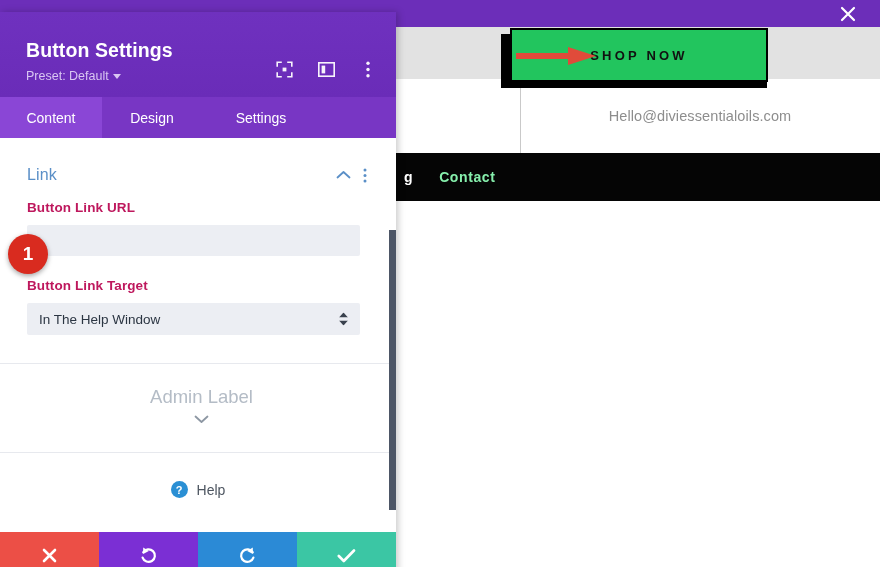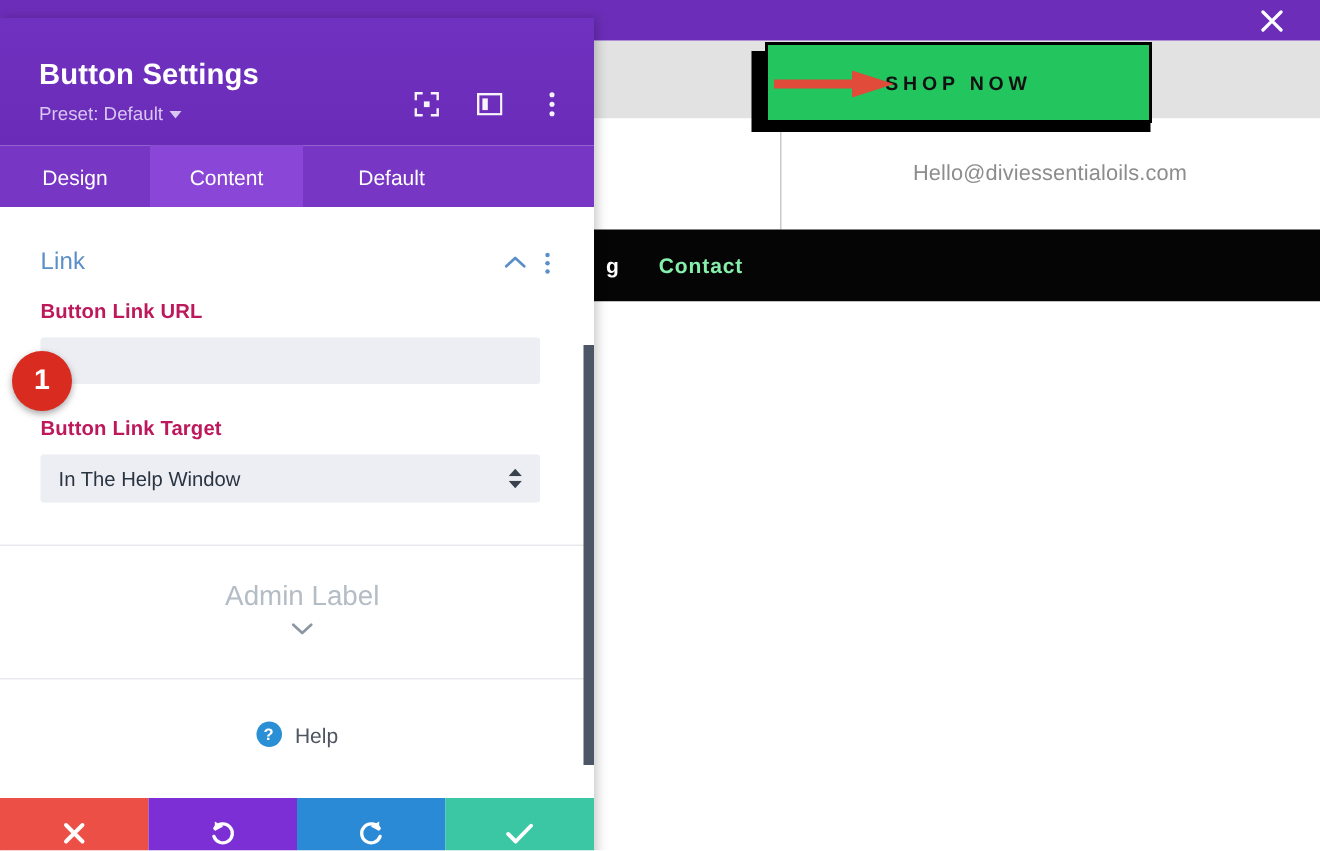--- a/index.html
+++ b/index.html
@@ -268,23 +268,23 @@
           <svg width="4" height="17" viewBox="0 0 4 17" aria-hidden="true">
             <circle cx="2" cy="2.2" r="1.7" fill="#ffffff"></circle>
             <circle cx="2" cy="8.5" r="1.7" fill="#ffffff"></circle>
             <circle cx="2" cy="14.8" r="1.7" fill="#ffffff"></circle>
           </svg>
         </span>
       </div>
     </div>
 
     <div id="panel-tabs">
+      <div class="tab content-tab">Content</div>
       <div class="tab design-tab">Design</div>
-      <div class="tab content-tab">Content</div>
-      <div class="tab advanced-tab">Default</div>
+      <div class="tab advanced-tab">Settings</div>
     </div>
 
     <div id="panel-body">
 
       <div id="section-link-head">
         <span id="section-link-title">Link</span>
         <span class="sect-icon">
           <svg width="15" height="10" viewBox="0 0 15 10" aria-hidden="true">
             <path d="M1.5 7.5 L7.5 2 L13.5 7.5" stroke="#5a8fc7" stroke-width="1.8" fill="none" stroke-linecap="round" stroke-linejoin="round"></path>
           </svg>

